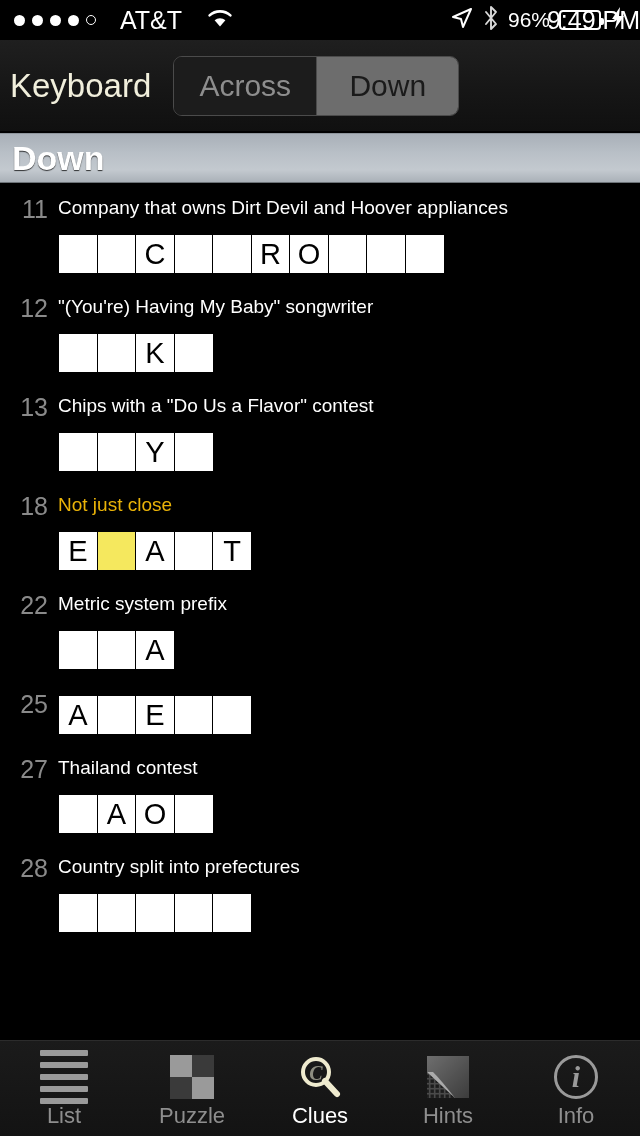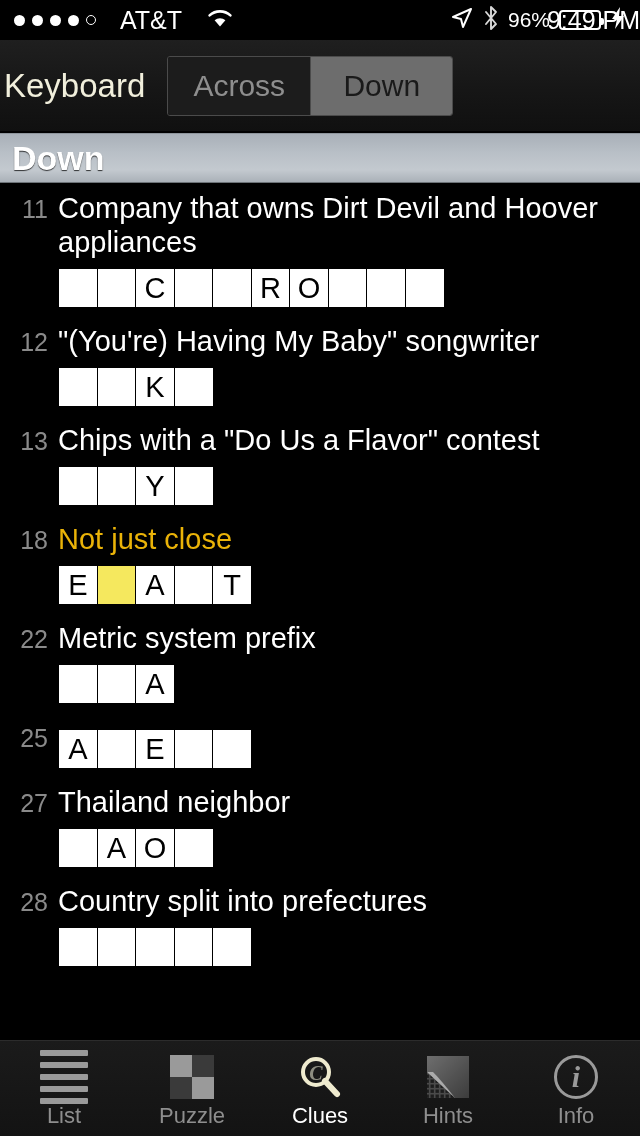--- a/index.html
+++ b/index.html
@@ -99,34 +99,34 @@
   
   .navbar {
     position: absolute;
     top: 40px; left: 0;
     width: 640px; height: 92px;
     background: linear-gradient(to bottom, #1f1f1f 0%, #161616 55%, #101010 100%);
     border-bottom: 1px solid #000;
     display: flex;
     align-items: center;
     box-sizing: border-box;
-    padding: 0 4px;
+    padding: 0 10px;
   }
   .nav-back {
     color: #f1efdc;
     font-size: 33px;
     font-weight: 400;
     white-space: nowrap;
     line-height: 1;
   }
   .segmented {
     margin-left: 22px;
     display: flex;
     border: 1.5px solid #4b4b4b;
-    border-radius: 3px;
+    border-radius: 9px;
     overflow: hidden;
     height: 58px;
   }
   .seg {
     display: flex;
     align-items: center;
     justify-content: center;
     min-width: 142px;
     font-size: 30px;
     box-sizing: border-box;
@@ -184,21 +184,21 @@
     text-align: right;
     color: #8a8a8a;
     font-size: 25px;
     line-height: 36px;
     padding-right: 10px;
     box-sizing: border-box;
   }
   .clue-body { flex: 1 1 auto; min-width: 0; }
   .clue-text {
     color: #ffffff;
-    font-size: 29px;
+    font-size: 19px;
     line-height: 34px;
     font-weight: 400;
   }
   .clue-text.active { color: #eab308; }
   .grid {
     display: flex;
     margin-top: 9px;
     margin-bottom: 6px;
   }
   .cell {
@@ -418,21 +418,21 @@
             <div class="cell"></div>
             <div class="cell">E</div>
             <div class="cell"></div>
             <div class="cell"></div>
           </div>
         </div>
       </div>
       <div class="clue-row">
         <div class="clue-num">27</div>
         <div class="clue-body">
-          <div class="clue-text">Thailand neighbor</div>
+          <div class="clue-text">Thailand contest</div>
           <div class="grid">
             <div class="cell"></div>
             <div class="cell">A</div>
             <div class="cell">O</div>
             <div class="cell"></div>
           </div>
         </div>
       </div>
       <div class="clue-row">
         <div class="clue-num">28</div>

